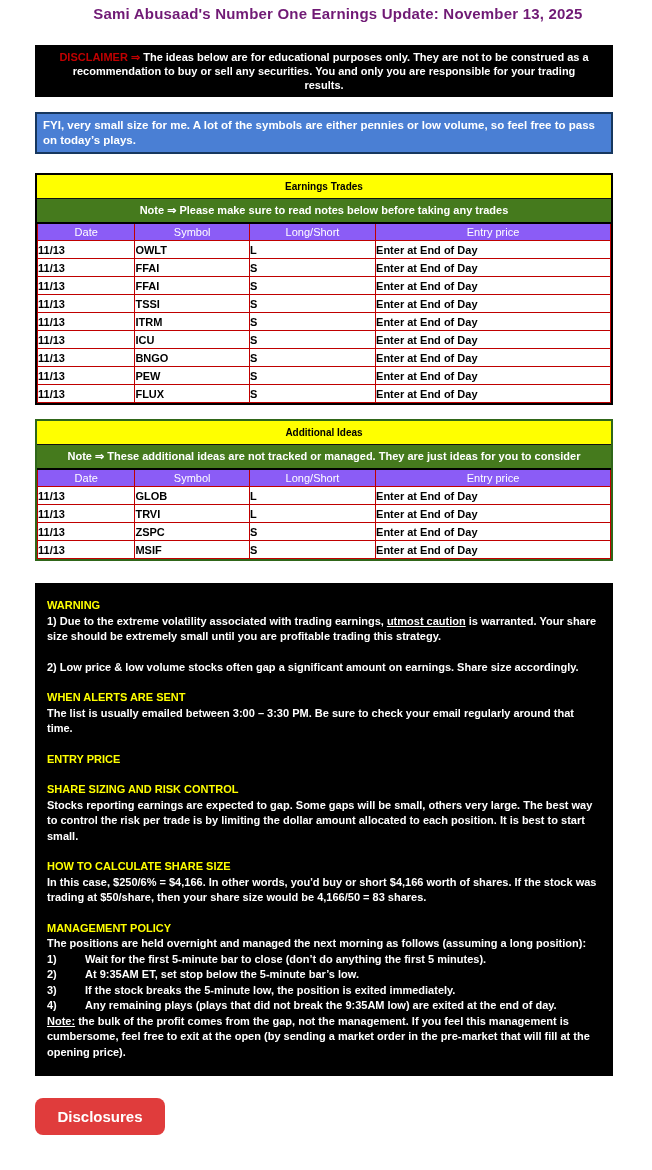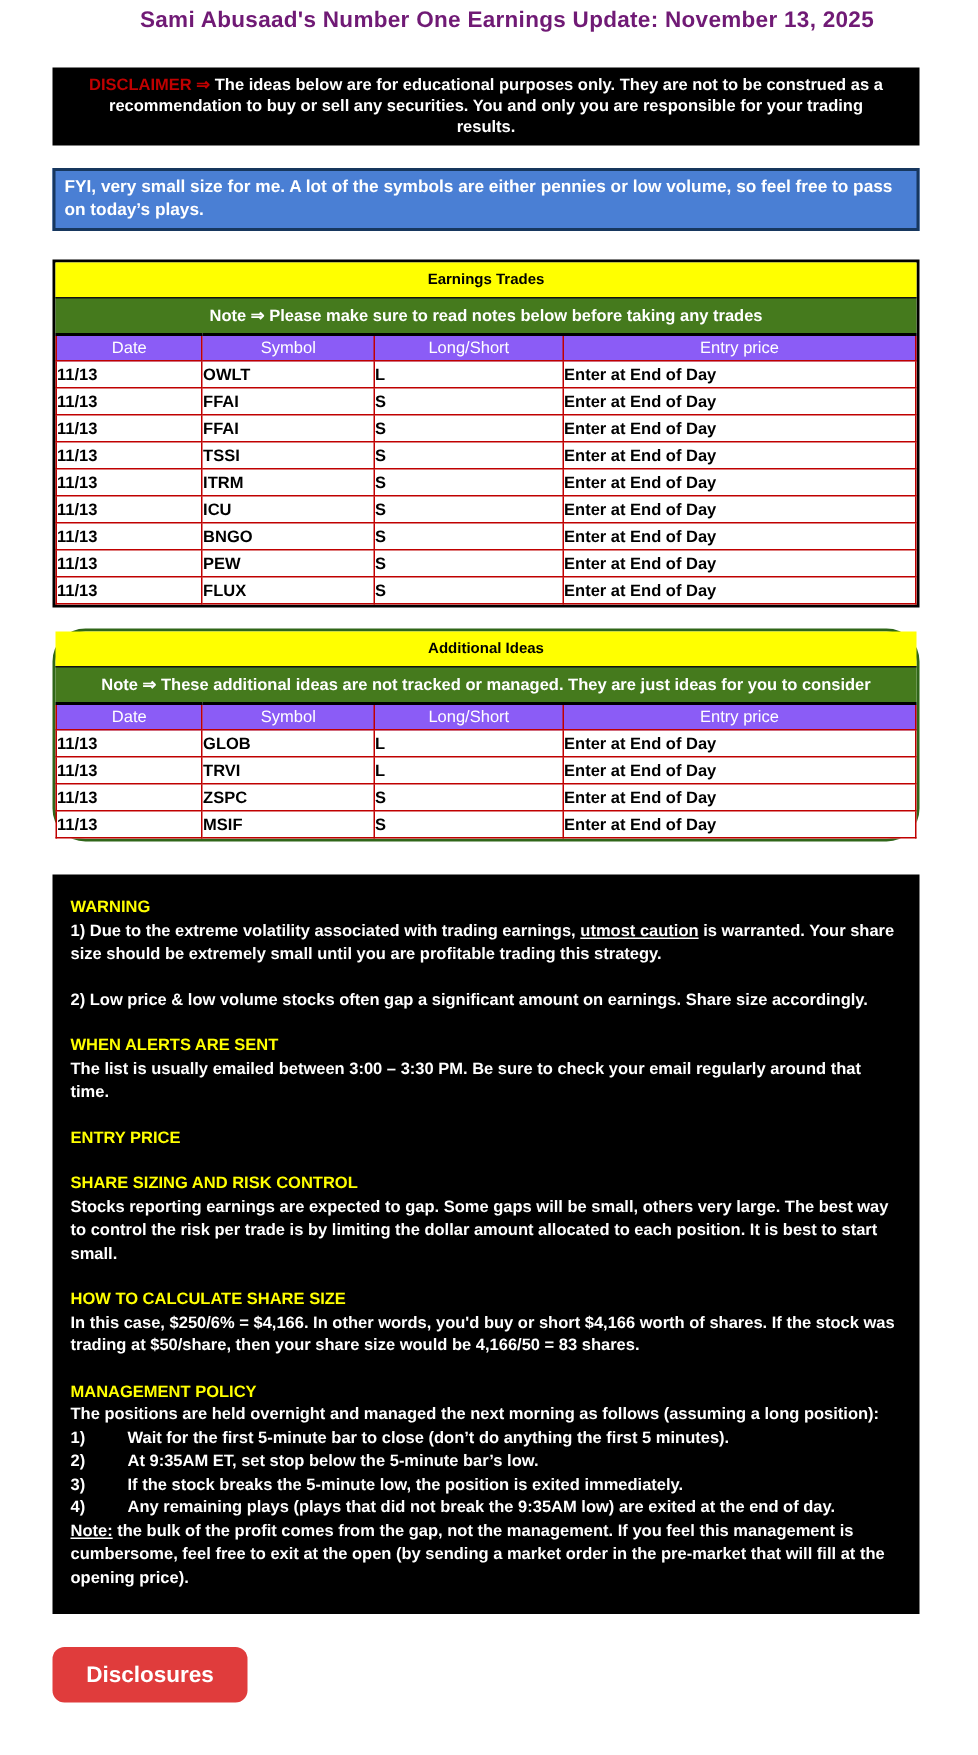--- a/index.html
+++ b/index.html
@@ -31,21 +31,21 @@
   
   .fyi {
     margin-top:15px; background:#4a7fd4;
     border:2px solid #17375e;
     color:#fff; font-size:11.5px; font-weight:bold;
     line-height:15px; padding:4px 6px; min-height:38px;
   }
 
   
   .section { margin-top:19px; border:2px solid #000; }
-  .section.additional { border-color:#2f6619; margin-top:14px;border-radius:22px; }
+  .section.additional { border-color:#2f6619; margin-top:14px; }
   .section-title {
     background:#ffff00; text-align:center;
     font-size:10px; font-weight:bold; color:#000;
     padding:6px 0;
   }
   .section-note {
     background:#457a1d; border-top:1px solid #111;
     color:#fff; font-size:11px; font-weight:bold;
     text-align:center; padding:5px 0;
   }

